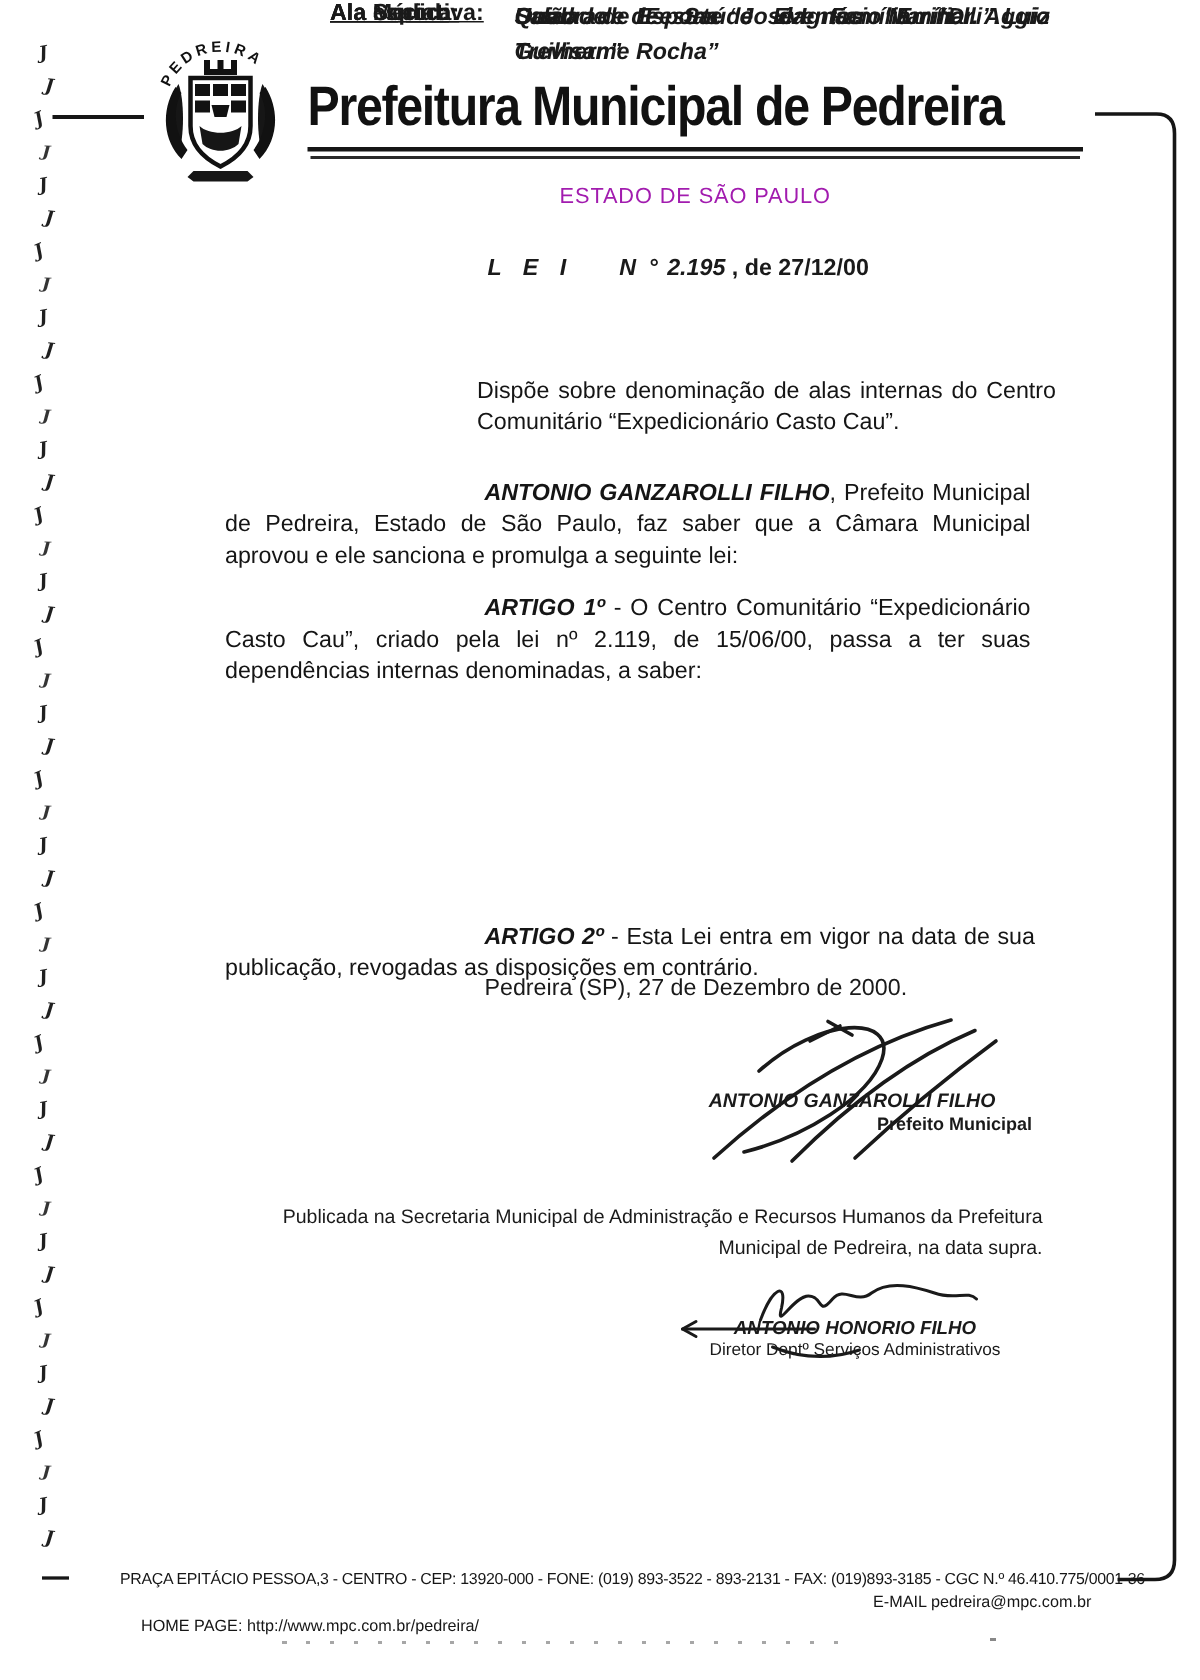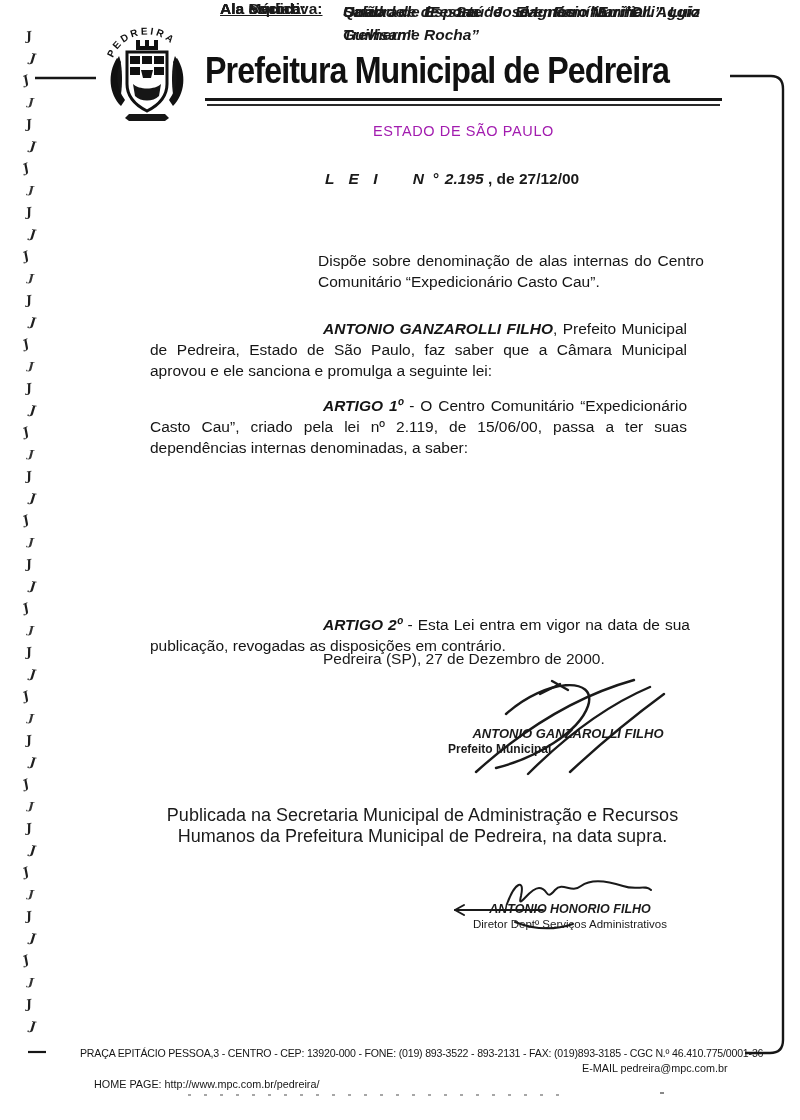--- a/index.html
+++ b/index.html
@@ -51,25 +51,25 @@
   .ala-row:nth-of-type(3){top:566px;}
   .ala-label{position:absolute;left:0;top:0;font-size:15.5px;font-weight:bold;text-decoration:underline;white-space:nowrap;}
   .ala-name{display:block;margin-left:123px;width:357px;font-size:15.5px;line-height:23px;font-weight:bold;font-style:italic;text-align:justify;}
 
   .dateline{position:absolute;left:323px;top:650px;font-size:15.5px;}
 
   
   .sig1{position:absolute;left:448px;top:672px;width:240px;height:105px;}
   .sig1 .sigsvg{position:absolute;left:0;top:0;}
   .sig1-name{position:absolute;left:0;top:54px;width:240px;text-align:center;font-size:13px;font-weight:bold;font-style:italic;white-space:nowrap;}
-  .sig1-role{position:absolute;left:0;top:70px;width:240px;text-align:left;font-size:12px;font-weight:bold;}
-
-  .publication{position:absolute;left:150px;top:787px;width:545px;font-size:18px;line-height:21px;text-align:center;}
-
-  .sig2{position:absolute;left:445px;top:872px;width:250px;height:75px;}
+  .sig1-role{position:absolute;left:0;top:70px;width:240px;text-align:right;font-size:12px;font-weight:bold;}
+
+  .publication{position:absolute;left:150px;top:787px;width:545px;font-size:13px;line-height:21px;text-align:right;}
+
+  .sig2{position:absolute;left:445px;top:848px;width:250px;height:75px;}
   .sig2 .sigsvg{position:absolute;left:0;top:0;}
   .sig2-name{position:absolute;left:0;top:30px;width:250px;text-align:center;font-size:12.5px;font-weight:bold;font-style:italic;white-space:nowrap;}
   .sig2-role{position:absolute;left:0;top:46px;width:250px;text-align:center;font-size:11.5px;font-weight:normal;white-space:nowrap;}
 
   
   .footer-line1{position:absolute;left:80px;top:1047px;width:662px;font-size:10.6px;letter-spacing:-.2px;white-space:nowrap;color:#161616;}
   .footer-home{position:absolute;left:94px;top:1062px;font-size:10.8px;color:#161616;margin-top:16px;}
   .footer-email{position:absolute;left:582px;top:1062px;font-size:10.8px;color:#161616;}
   .artifact-dashes{
     position:absolute;left:188px;top:1094px;width:380px;height:2px;opacity:.65;

